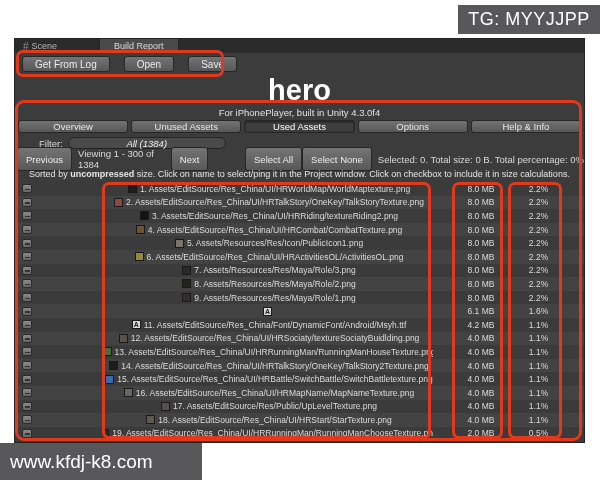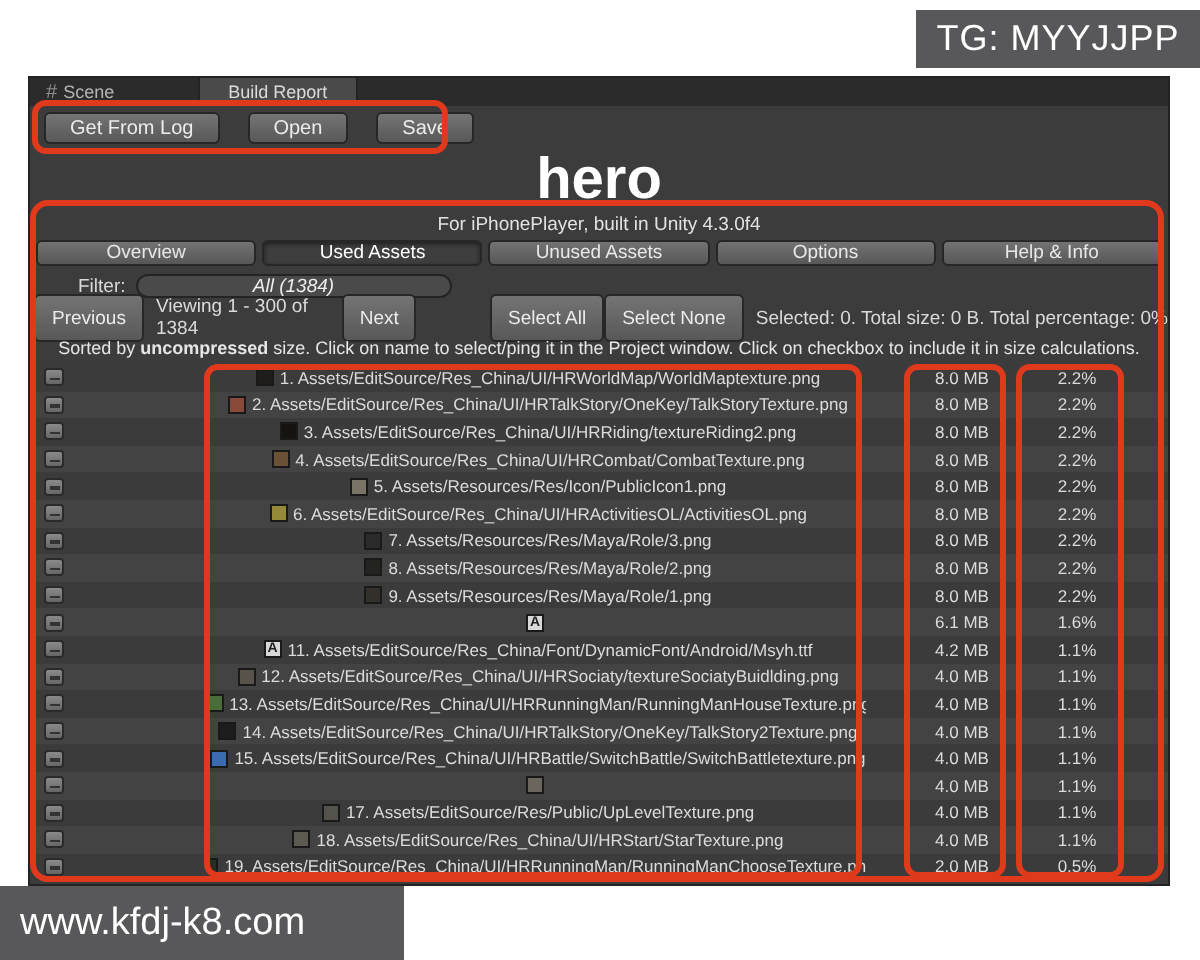--- a/index.html
+++ b/index.html
@@ -103,22 +103,22 @@
     <button class="ubtn">Get From Log</button>
     <button class="ubtn">Open</button>
     <button class="ubtn">Save</button>
   </div>
 
   <div class="hero-title">hero</div>
   <div class="hero-sub">For iPhonePlayer, built in Unity 4.3.0f4</div>
 
   <div class="tabrow">
     <div class="maintab">Overview</div>
+    <div class="maintab">Unused Assets</div>
     <div class="maintab selected">Used Assets</div>
-    <div class="maintab">Unused Assets</div>
     <div class="maintab">Options</div>
     <div class="maintab">Help &amp; Info</div>
   </div>
 
   <div class="filterrow">
     <span>Filter:</span>
     <div class="filterpill">All (1384)</div>
   </div>
 
   <div class="pagerow">
@@ -360,20 +360,21 @@
     <div class="pct-cell">1.1%</div>
   </div>
 
   <div class="arow">
     <div class="cb-cell">
       <div class="cbx"></div>
     </div>
     <div class="name-spacer"></div>
     <div class="name-cell">
       <span class="thumb" style="background: rgb(106, 102, 94);"></span>
+      <span class="aname">16. Assets/EditSource/Res_China/UI/HRMapName/MapNameTexture.png</span>
     </div>
     <div class="size-spacer"></div>
     <div class="size-cell">4.0 MB</div>
     <div class="pct-spacer"></div>
     <div class="pct-cell">1.1%</div>
   </div>
 
   <div class="arow">
     <div class="cb-cell">
       <div class="cbx"></div>

